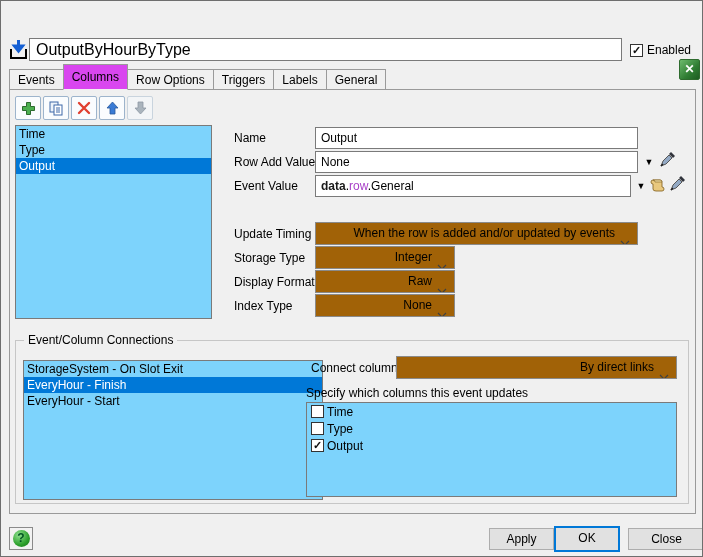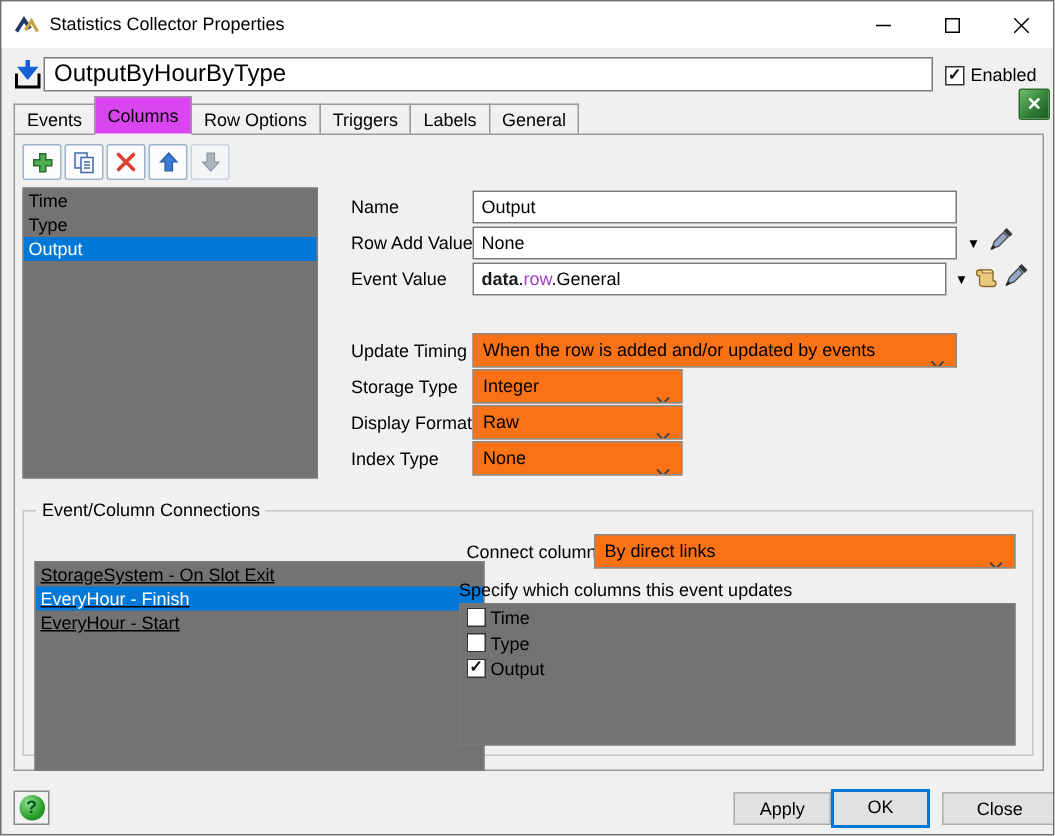--- a/index.html
+++ b/index.html
@@ -33,33 +33,33 @@
     line-height:20px; margin-right:-1px; position:relative; }
   .tab.active { height:26px; line-height:24px; background:#d946ef; z-index:5;
     border:1px solid #9a9a9a; border-bottom:1px solid #f0f0f0; }
   .tabpage { position:absolute; left:8px; top:88px; width:687px; height:425px;
     border:1px solid #9a9a9a; background:#f0f0f0; }
   
   .tbtn { position:absolute; width:26px; height:24px; border:1px solid #9db4cc; background:#fafcfe;
     border-radius:2px; display:flex; align-items:center; justify-content:center; }
   .tbtn.disabled { border-color:#c9d4de; background:#f3f5f7; }
   
-  .listbox { position:absolute; background:#737373; border:1px solid #7a7a7a; overflow:hidden; }
+  .listbox { position:absolute; background:#7dd3fc; border:1px solid #7a7a7a; overflow:hidden; }
   .listbox .row { height:16px; line-height:16px; padding-left:3px; white-space:nowrap; }
   .listbox .row.sel { background:#0078d7; color:#fff; }
   
   .flabel { position:absolute; left:233px; white-space:nowrap; }
   .tinput { position:absolute; height:22px; border:1px solid #7a7a7a; background:#fff;
     font-family:"Liberation Sans",sans-serif; font-size:12px; padding:0 5px; }
   .codebox { position:absolute; height:22px; border:1px solid #7a7a7a; background:#fff;
     line-height:20px; padding:0 5px; white-space:nowrap; }
   .codebox .kw { font-weight:bold; color:#1a1a1a; }
   .codebox .prop { color:#a840c8; }
-  .combo { position:absolute; height:23px; background:#f97316; border:1px solid #8a8a8a;
-    line-height:21px; padding:0 38px 0 6px; white-space:nowrap; overflow:hidden; }
+  .combo { position:absolute; height:23px; background:#a16207; border:1px solid #8a8a8a;
+    line-height:21px; padding:0 22px 0 6px; white-space:nowrap; overflow:hidden;text-align:right; }
   .combo .chev { position:absolute; right:7px; top:9px; }
   .droparrow { position:absolute; width:14px; height:16px; font-size:9px; line-height:16px;
     text-align:center; color:#000; }
   .minibtn { position:absolute; width:17px; height:17px; }
   .minibtn svg { display:block; width:100%; height:100%; }
   
   .groupbox { position:absolute; left:14px; top:339px; width:674px; height:164px;
     border:1px solid #c6c6c6; }
   .grouplabel { position:absolute; left:8px; top:-8px; background:#f0f0f0; padding:0 4px; }
   .cbrow { height:17px; display:flex; align-items:center; gap:3px; padding-left:4px; }
@@ -72,44 +72,20 @@
   .helpball { width:17px; height:17px; border-radius:50%;
     background:radial-gradient(circle at 35% 30%,#8fe08f,#2ca02c 60%,#157015);
     color:#083; text-align:center; line-height:17px; font-weight:bold; font-size:12px; color:#052;
   }
 </style>
 </head>
 <body>
 
 <div id="dialog">
 
-  <div class="titlebar">
-    <span class="logo">
-      <svg viewBox="0 0 16 16" width="16" height="16">
-        <path d="M1 12 L6 4 L10 10" fill="none" stroke="#1f3864" stroke-width="2.6"></path>
-        <path d="M7 11 L11 5 L15 12" fill="none" stroke="#c8a24a" stroke-width="2.2"></path>
-      </svg>
-    </span>
-    <span class="title">Statistics Collector Properties</span>
-    <div class="winbtn" style="left:565px">
-      <svg width="10" height="10">
-          <line x1="0" y1="5" x2="10" y2="5" stroke="#000" stroke-width="1"></line>
-        </svg>
-    </div>
-    <div class="winbtn" style="left:611px">
-      <svg width="10" height="10">
-          <rect x="0.5" y="0.5" width="9" height="9" fill="none" stroke="#000" stroke-width="1"></rect>
-        </svg>
-    </div>
-    <div class="winbtn" style="left:657px">
-      <svg width="10" height="10">
-          <path d="M0 0 L10 10 M10 0 L0 10" stroke="#000" stroke-width="1"></path>
-        </svg>
-    </div>
-  </div>
 
   <span class="collect-icon">
     <svg viewBox="0 0 19 21" width="19" height="21">
       <path d="M2 10 V19 H17 V10" fill="none" stroke="#000" stroke-width="2"></path>
       <path d="M9.5 1 V8 M9.5 12 L5.5 7 H13.5 Z" fill="#1560d4" stroke="#1560d4" stroke-width="3"></path>
       <path d="M9.5 13 L5 7.5 H14 Z" fill="#1560d4"></path>
     </svg>
   </span>
   <input class="name-input" value="OutputByHourByType" style="">
   <div class="enabled-wrap">
@@ -231,21 +207,21 @@
       <svg width="10" height="6">
           <polyline points="1,1 5,5 9,1" fill="none" stroke="#404040" stroke-width="1.2"></polyline>
         </svg>
     </span>
   </div>
 
   <div class="groupbox">
     <div class="grouplabel">Event/Column Connections</div>
   </div>
 
-  <div class="listbox" style="left:22px; top:373px; width:300px; height:140px;text-decoration:underline;">
+  <div class="listbox" style="left:22px; top:359px; width:300px; height:140px;">
     <div class="row">StorageSystem - On Slot Exit</div>
     <div class="row sel">EveryHour - Finish</div>
     <div class="row">EveryHour - Start</div>
   </div>
 
   <div style="position:absolute; left:310px; top:360px;">Connect columns</div>
   <div class="combo" style="left:395px; top:355px; width:281px;">
     <span>By direct links</span>
     <span class="chev">
       <svg width="10" height="6">

